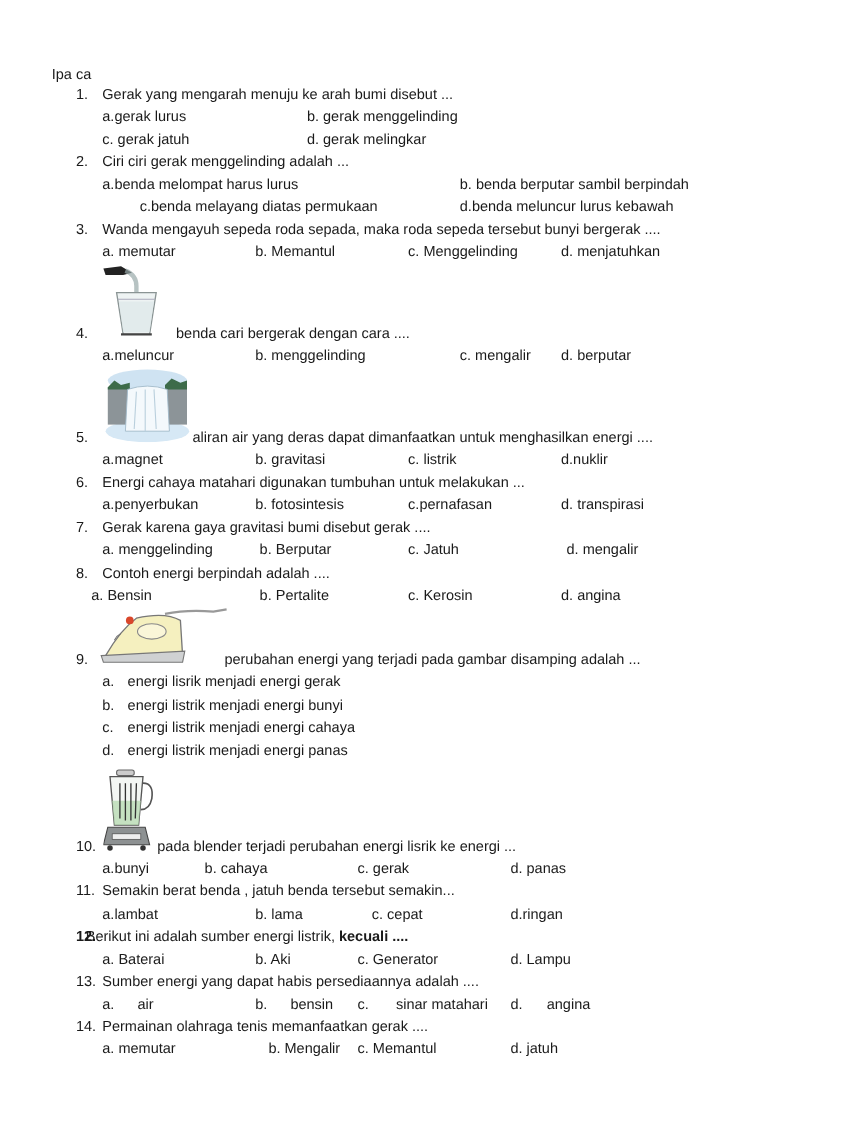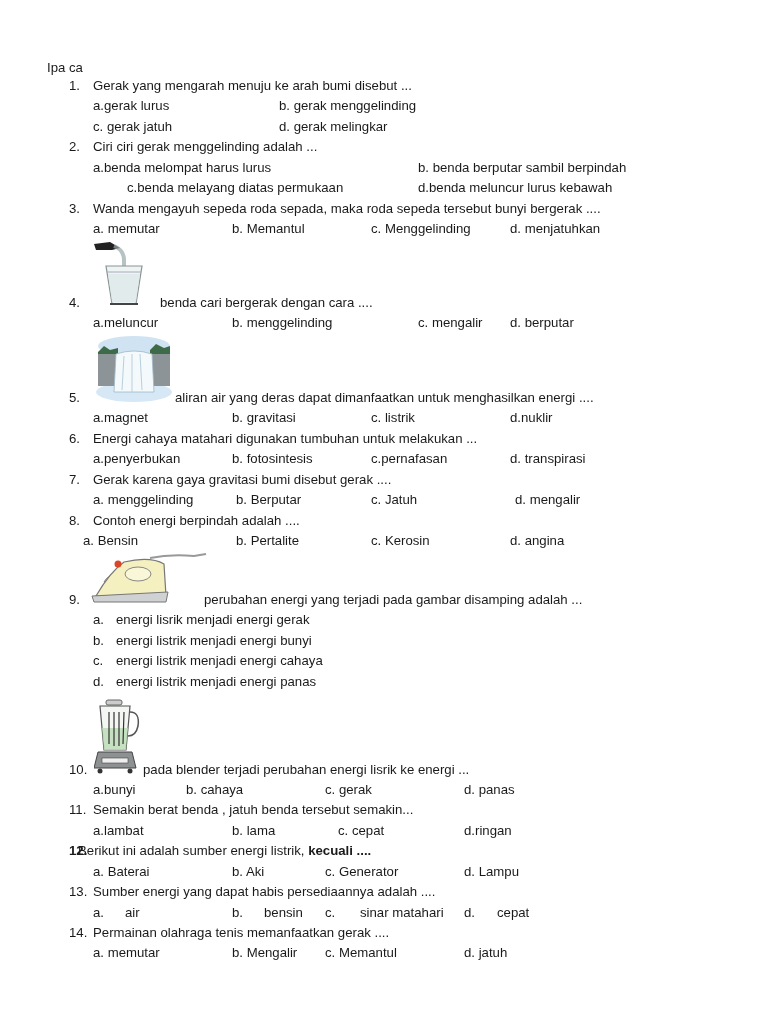--- a/index.html
+++ b/index.html
@@ -170,23 +170,23 @@
 <div>
   <span class="num" style="left:69px;top:884px;">13.</span>
   <span class="q" style="left:93px;top:884px;">Sumber energi yang dapat habis persediaannya adalah ....</span>
   <span class="opt" style="left:93px;top:905px;">a.</span>
   <span class="opt" style="left:125px;top:905px;">air</span>
   <span class="opt" style="left:232px;top:905px;">b.</span>
   <span class="opt" style="left:264px;top:905px;">bensin</span>
   <span class="opt" style="left:325px;top:905px;">c.</span>
   <span class="opt" style="left:360px;top:905px;">sinar matahari</span>
   <span class="opt" style="left:464px;top:905px;">d.</span>
-  <span class="opt" style="left:497px;top:905px;">cepat</span>
+  <span class="opt" style="left:497px;top:905px;">angina</span>
 </div>
 
 <div>
   <span class="num" style="left:69px;top:925px;">14.</span>
   <span class="q" style="left:93px;top:925px;">Permainan olahraga tenis memanfaatkan gerak ....</span>
   <span class="opt" style="left:93px;top:945px;">a. memutar</span>
-  <span class="opt" style="left:232px;top:945px;">b. Mengalir</span>
+  <span class="opt" style="left:244px;top:945px;">b. Mengalir</span>
   <span class="opt" style="left:325px;top:945px;">c. Memantul</span>
   <span class="opt" style="left:464px;top:945px;">d. jatuh</span>
 </div>
 
 </body></html>

